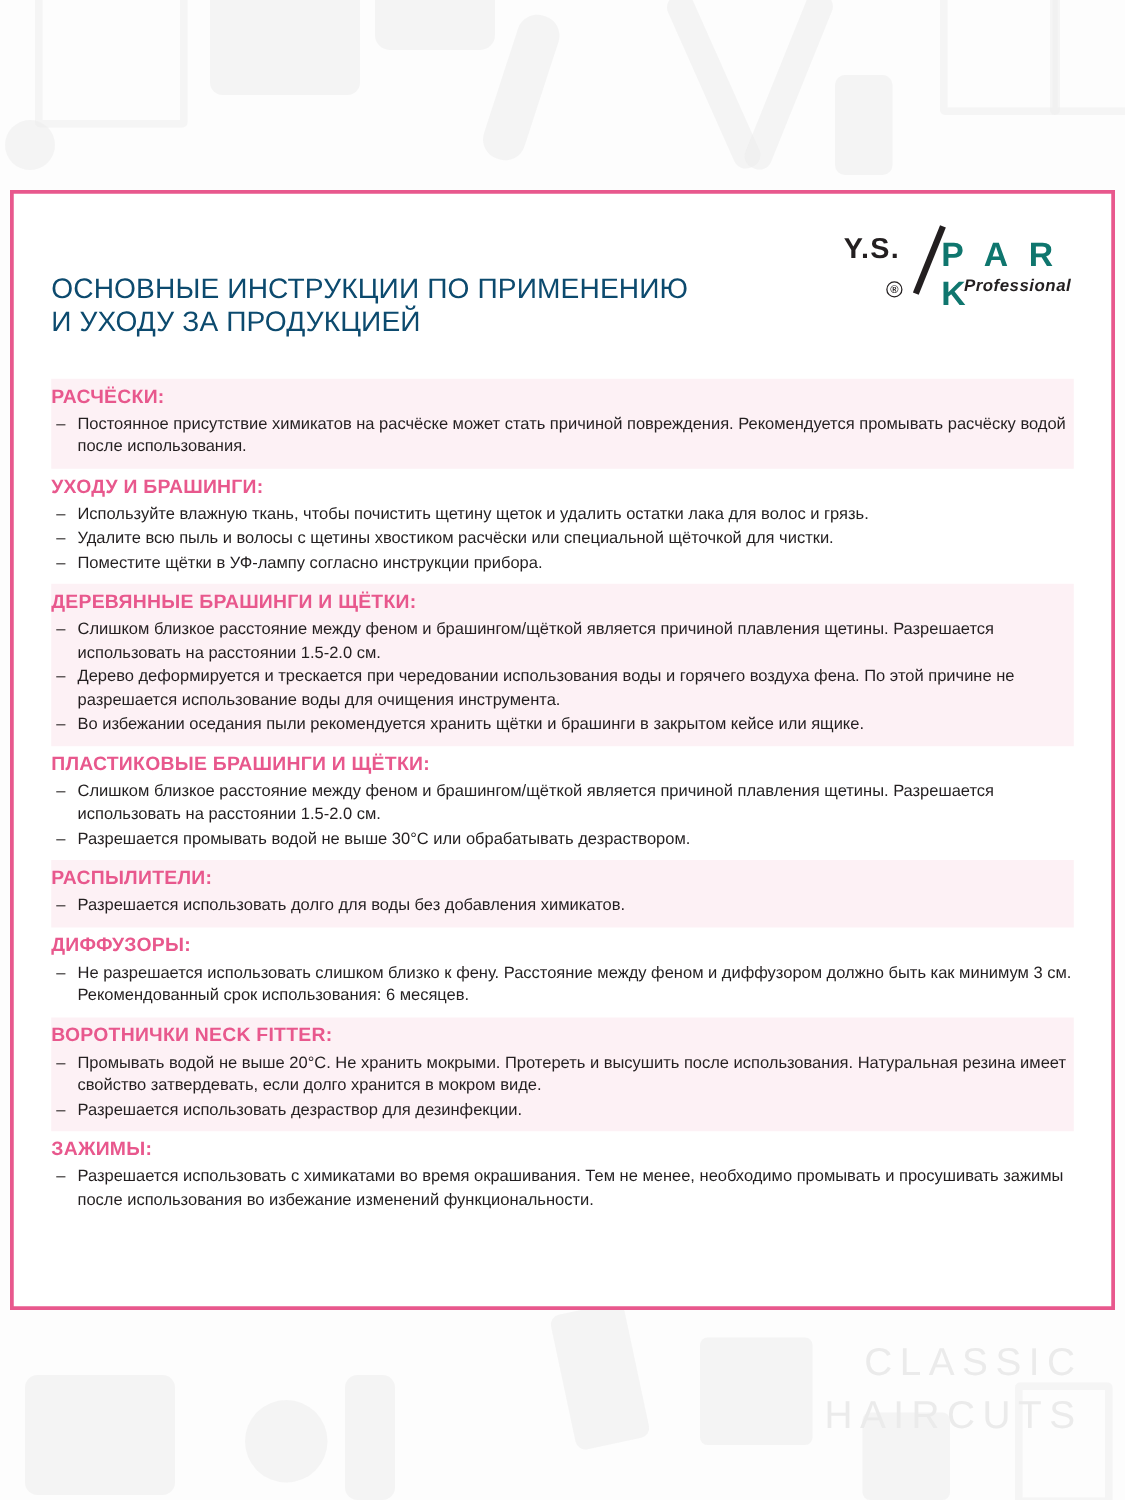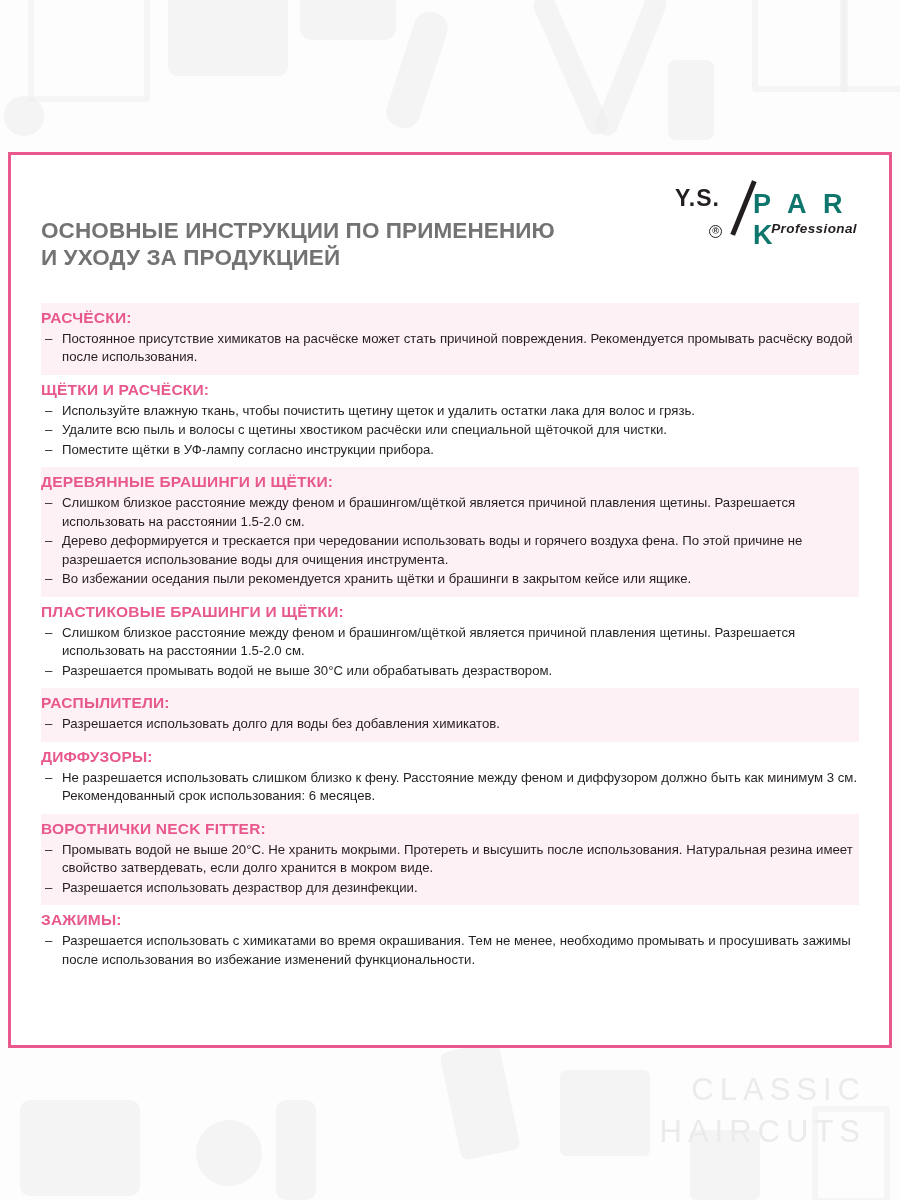--- a/index.html
+++ b/index.html
@@ -54,22 +54,22 @@
   }
 
   .header {
     display: flex;
     align-items: flex-start;
     justify-content: space-between;
     margin-bottom: 16px;
   }
   .title {
     font-size: 22.5px;
-    font-weight: bold;
-    color: #737373;
+    font-weight: normal;
+    color: #0c4a6e;
     line-height: 1.22;
     letter-spacing: 0.1px;
     max-width: 640px;
     margin-top: 36px;
   }
   .title .line2 { display: block; }
 
   
   .logo {
     position: relative;
@@ -230,32 +230,32 @@
   </div>
 
   <div id="sections-host">
       <div class="section tinted">
         <div class="sec-head">РАСЧЁСКИ:</div>
         <ul class="items">
           <li>Постоянное присутствие химикатов на расчёске может стать причиной повреждения. Рекомендуется промывать расчёску водой после использования.</li>
         </ul>
       </div>
       <div class="section">
-        <div class="sec-head">ЩЁТКИ И РАСЧЁСКИ:</div>
+        <div class="sec-head">УХОДУ И БРАШИНГИ:</div>
         <ul class="items">
           <li>Используйте влажную ткань, чтобы почистить щетину щеток и удалить остатки лака для волос и грязь.</li>
           <li>Удалите всю пыль и волосы с щетины хвостиком расчёски или специальной щёточкой для чистки.</li>
           <li>Поместите щётки в УФ-лампу согласно инструкции прибора.</li>
         </ul>
       </div>
       <div class="section tinted">
         <div class="sec-head">ДЕРЕВЯННЫЕ БРАШИНГИ И ЩЁТКИ:</div>
         <ul class="items">
           <li>Слишком близкое расстояние между феном и брашингом/щёткой является причиной плавления щетины. Разрешается использовать на расстоянии 1.5-2.0 см.</li>
-          <li>Дерево деформируется и трескается при чередовании использовать воды и горячего воздуха фена. По этой причине не разрешается использование воды для очищения инструмента.</li>
+          <li>Дерево деформируется и трескается при чередовании использования воды и горячего воздуха фена. По этой причине не разрешается использование воды для очищения инструмента.</li>
           <li>Во избежании оседания пыли рекомендуется хранить щётки и брашинги в закрытом кейсе или ящике.</li>
         </ul>
       </div>
       <div class="section">
         <div class="sec-head">ПЛАСТИКОВЫЕ БРАШИНГИ И ЩЁТКИ:</div>
         <ul class="items">
           <li>Слишком близкое расстояние между феном и брашингом/щёткой является причиной плавления щетины. Разрешается использовать на расстоянии 1.5-2.0 см.</li>
           <li>Разрешается промывать водой не выше 30°C или обрабатывать дезраствором.</li>
         </ul>
       </div>

